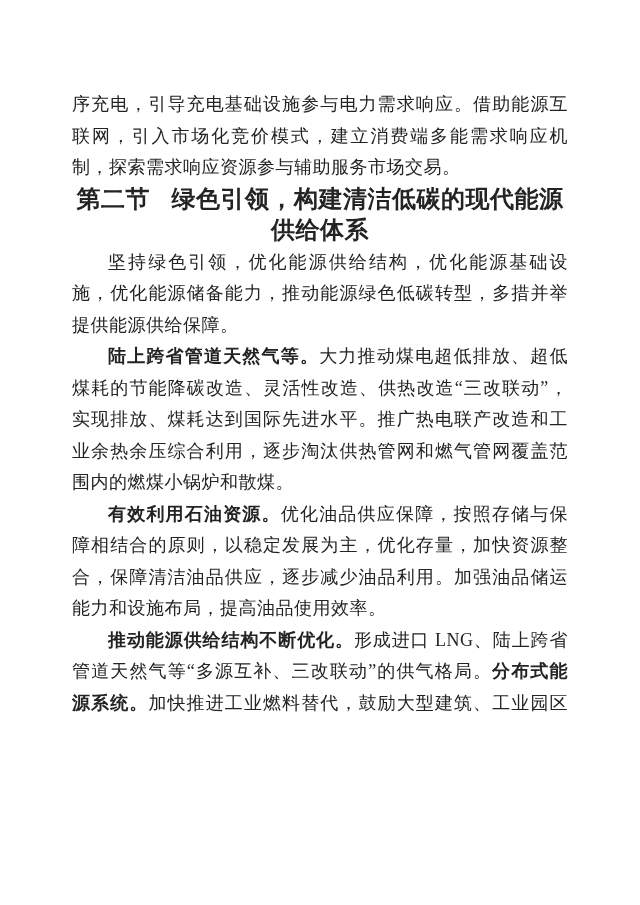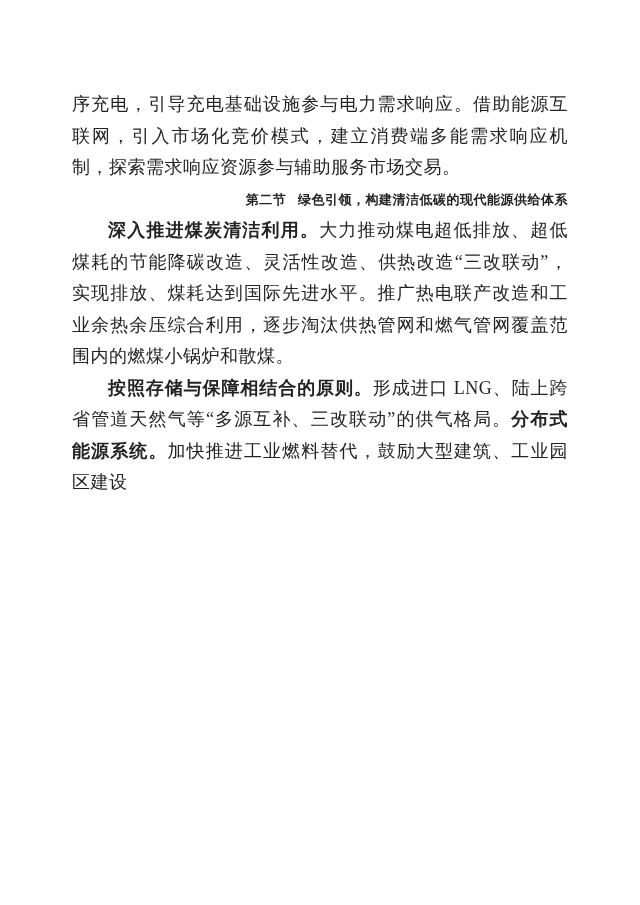--- a/index.html
+++ b/index.html
@@ -31,23 +31,23 @@
   .text-column p {
     margin: 0;
     padding: 0;
     text-indent: 2em;
   }
   p.continuation {
     text-indent: 0;
   }
   p.section-heading {
     text-indent: 0;
-    text-align: right;
+    text-align: center;
     font-weight: bold;
-    font-size: 13px;
+    font-size: 24px;
   }
   p.section-heading .h-label {
     margin-right: 0.9em;
   }
   p.subsection-heading {
     font-weight: bold;
   }
   .lead {
     font-weight: bold;
   }
@@ -66,24 +66,26 @@
 </head>
 <body>
 
 <div class="page">
   <div class="text-column">
 
     <p class="continuation"><span>序充电，引导充电基础设施参与电力需求响应。借助能源互联网，引入市场化竞价模式，建立消费端多能需求响应机制，探索需求响应资源参与辅助服务市场交易。</span></p>
 
     <p class="section-heading"><span class="h-label">第二节</span><span>绿色引领，构建清洁低碳的现代能源供给体系</span></p>
 
+    <p><span>坚持绿色引领，优化能源供给结构，优化能源基础设施，优化能源储备能力，推动能源绿色低碳转型，多措并举提供能源供给保障。</span></p>
 
 
 
-    <p><span class="lead">深入推进煤炭清洁利用。</span><span>大力推动煤电超低排放、超低煤耗的节能降碳改造、灵活性改造、供热改造“三改联动”，实现排放、煤耗达到国际先进水平。推广热电联产改造和工业余热余压综合利用，逐步淘汰供热管网和燃气管网覆盖范围内的燃煤小锅炉和散煤。</span></p>
+    <p><span class="lead">陆上跨省管道天然气等。</span><span>大力推动煤电超低排放、超低煤耗的节能降碳改造、灵活性改造、供热改造“三改联动”，实现排放、煤耗达到国际先进水平。推广热电联产改造和工业余热余压综合利用，逐步淘汰供热管网和燃气管网覆盖范围内的燃煤小锅炉和散煤。</span></p>
 
+    <p><span class="lead">有效利用石油资源。</span><span>优化油品供应保障，按照存储与保障相结合的原则，以稳定发展为主，优化存量，加快资源整合，保障清洁油品供应，逐步减少油品利用。加强油品储运能力和设施布局，提高油品使用效率。</span></p>
 
-    <p><span class="lead">按照存储与保障相结合的原则。</span><span>形成进口 LNG、陆上跨省管道天然气等“多源互补、三改联动”的供气格局。</span><span class="lead">分布式能源系统。</span><span>加快推进工业燃料替代，鼓励大型建筑、工业园区建设</span></p>
+    <p><span class="lead">推动能源供给结构不断优化。</span><span>形成进口 LNG、陆上跨省管道天然气等“多源互补、三改联动”的供气格局。</span><span class="lead">分布式能源系统。</span><span>加快推进工业燃料替代，鼓励大型建筑、工业园区建设</span></p>
 
   </div>
 
   <div class="page-number">22</div>
 </div>
 
 </body></html>

